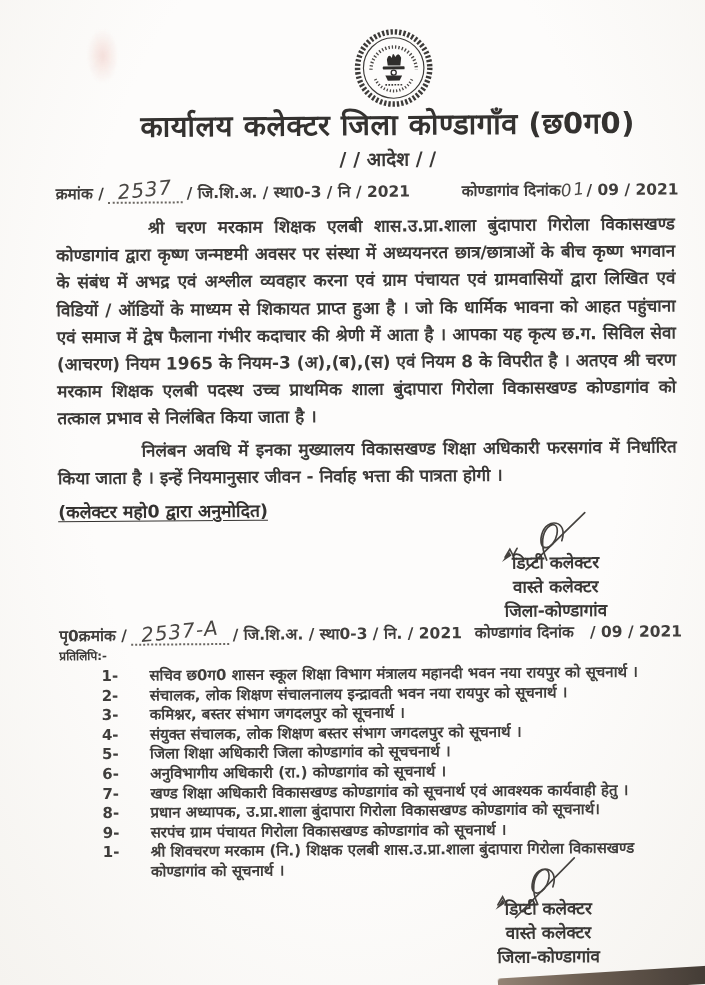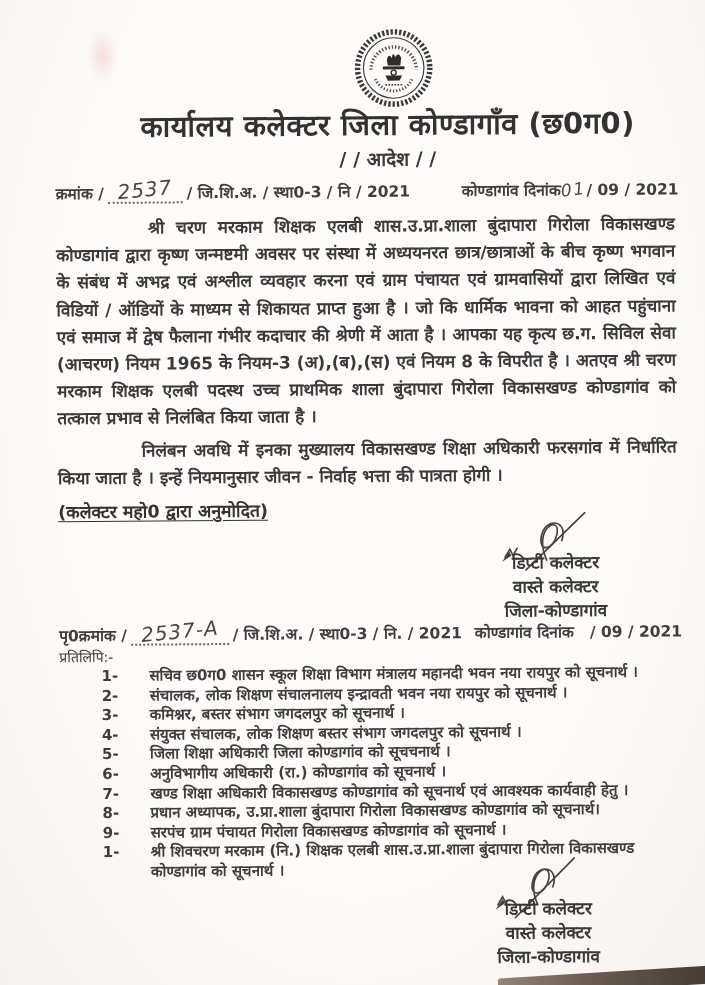--- a/index.html
+++ b/index.html
@@ -74,21 +74,21 @@
   }
   .sig-block{
     position:absolute;width:250px;text-align:center;
     font-size:17px;font-weight:bold;line-height:24px;color:#3a3836;
   }
   .sig-mid{top:512px;left:430px;}
   .sig-bottom{top:858px;left:420px;}
   .sig-block svg{display:block;margin:0 auto -24px auto;height:64px;width:150px;}
   .copies-heading{
     position:absolute;top:645px;left:58px;
-    font-size:14px;font-weight:normal;color:#3a3836;
+    font-size:12px;font-weight:bold;color:#3a3836;
   }
   .copy-list{
     position:absolute;top:665px;left:100px;right:36px;
     font-size:15px;font-weight:bold;line-height:19.6px;color:#403e3c;
   }
   .copy-item{display:flex;}
   .copy-item .no{width:48px;flex:none;}
   .copy-item .txt{flex:1;}
   .shadow-strip{
     position:absolute;right:-8px;bottom:-5px;width:215px;height:18px;

